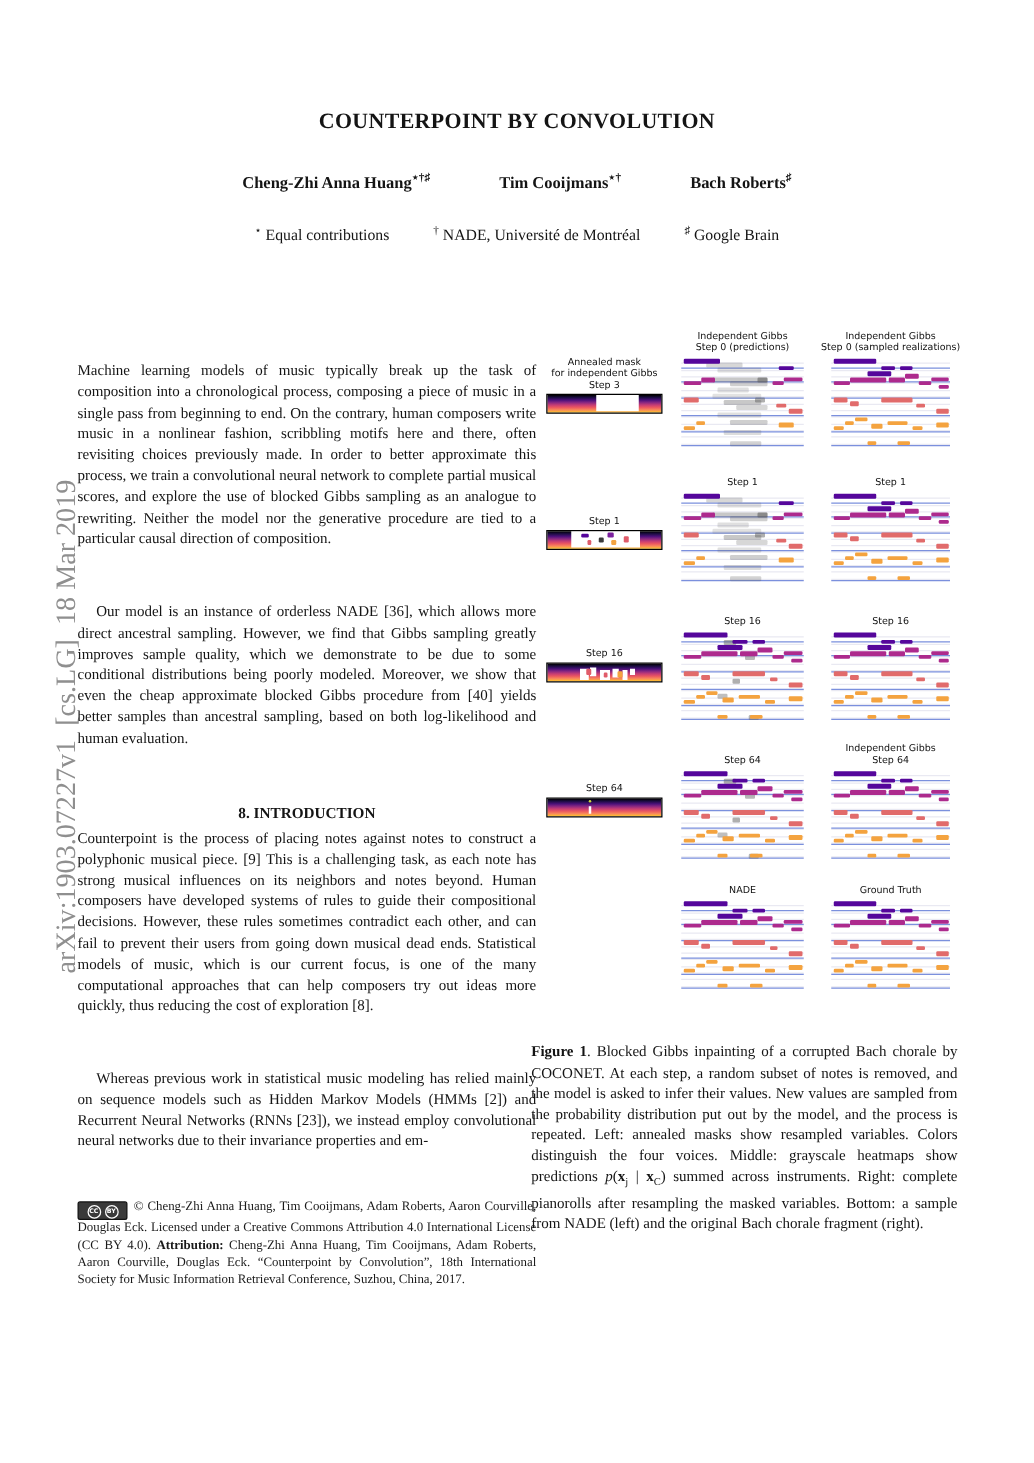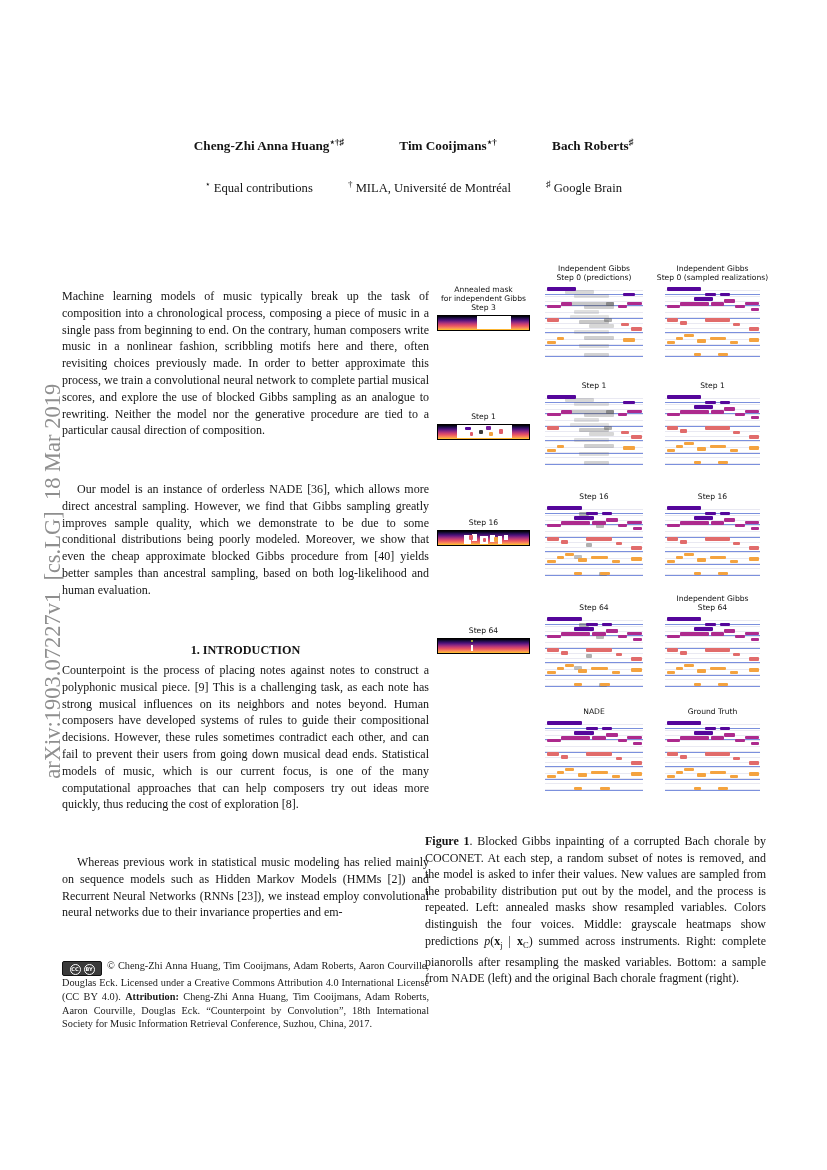--- a/index.html
+++ b/index.html
@@ -58,36 +58,37 @@
 </style>
 </head>
 <body>
 
 <div class="page">
 
   <div class="watermark">
     <span>arXiv:1903.07227v1  [cs.LG]  18 Mar 2019</span>
   </div>
 
+  <div class="title">COUNTERPOINT BY CONVOLUTION</div>
 
   <div class="authors-row" style="top:137px;">
     <span class="author"><span>Cheng-Zhi Anna Huang</span><sup>⋆†♯</sup></span>
     <span class="author"><span>Tim Cooijmans</span><sup>⋆†</sup></span>
     <span class="author"><span>Bach Roberts</span><sup>♯</sup></span>
   </div>
   <div class="affil-row">
     <span class="affil"><sup>⋆</sup> <span>Equal contributions</span></span>
-    <span class="affil"><sup>†</sup> <span>MILA, Université de Montréal</span></span>
+    <span class="affil"><sup>†</sup> <span>NADE, Université de Montréal</span></span>
     <span class="affil"><sup>♯</sup> <span>Google Brain</span></span>
   </div>
 
   <div class="body-p" style="top:288px;">Machine learning models of music typically break up the task of composition into a chronological process, composing a piece of music in a single pass from beginning to end. On the contrary, human composers write music in a nonlinear fashion, scribbling motifs here and there, often revisiting choices previously made. In order to better approximate this process, we train a convolutional neural network to complete partial musical scores, and explore the use of blocked Gibbs sampling as an analogue to rewriting. Neither the model nor the generative procedure are tied to a particular causal direction of composition.</div>
   <div class="body-p indent" style="top:481px;">Our model is an instance of orderless NADE [36], which allows more direct ancestral sampling. However, we find that Gibbs sampling greatly improves sample quality, which we demonstrate to be due to some conditional distributions being poorly modeled. Moreover, we show that even the cheap approximate blocked Gibbs procedure from [40] yields better samples than ancestral sampling, based on both log-likelihood and human evaluation.</div>
 
-  <div class="sec-head" style="top:643px;">1.  INTRODUCTION</div>
+  <div class="sec-head" style="top:643px;">8.  INTRODUCTION</div>
   <div class="body-p" style="top:662px;">Counterpoint is the process of placing notes against notes to construct a polyphonic musical piece. [9] This is a challenging task, as each note has strong musical influences on its neighbors and notes beyond. Human composers have developed systems of rules to guide their compositional decisions. However, these rules sometimes contradict each other, and can fail to prevent their users from going down musical dead ends. Statistical models of music, which is our current focus, is one of the many computational approaches that can help composers try out ideas more quickly, thus reducing the cost of exploration [8].</div>
   <div class="body-p indent" style="top:854px;">Whereas previous work in statistical music modeling has relied mainly on sequence models such as Hidden Markov Models (HMMs [2]) and Recurrent Neural Networks (RNNs [23]), we instead employ convolutional neural networks due to their invariance properties and em-</div>
 
   <div class="footnote">
     <span class="ccbadge"><span class="cc-circle">CC</span><span class="cc-circle">BY</span></span><span>© Cheng-Zhi Anna Huang, Tim Cooijmans, Adam Roberts, Aaron Courville, Douglas Eck. Licensed under a Creative Commons Attribution 4.0 International License (CC BY 4.0). </span><b>Attribution:</b><span> Cheng-Zhi Anna Huang, Tim Cooijmans, Adam Roberts, Aaron Courville, Douglas Eck. “Counterpoint by Convolution”, 18th International Society for Music Information Retrieval Conference, Suzhou, China, 2017.</span>
   </div>
 
   <div class="figure">
       <div class="fig-label" style="left: -6.5px; top: 25px; width: 130px;">
         <div>Annealed mask</div>

